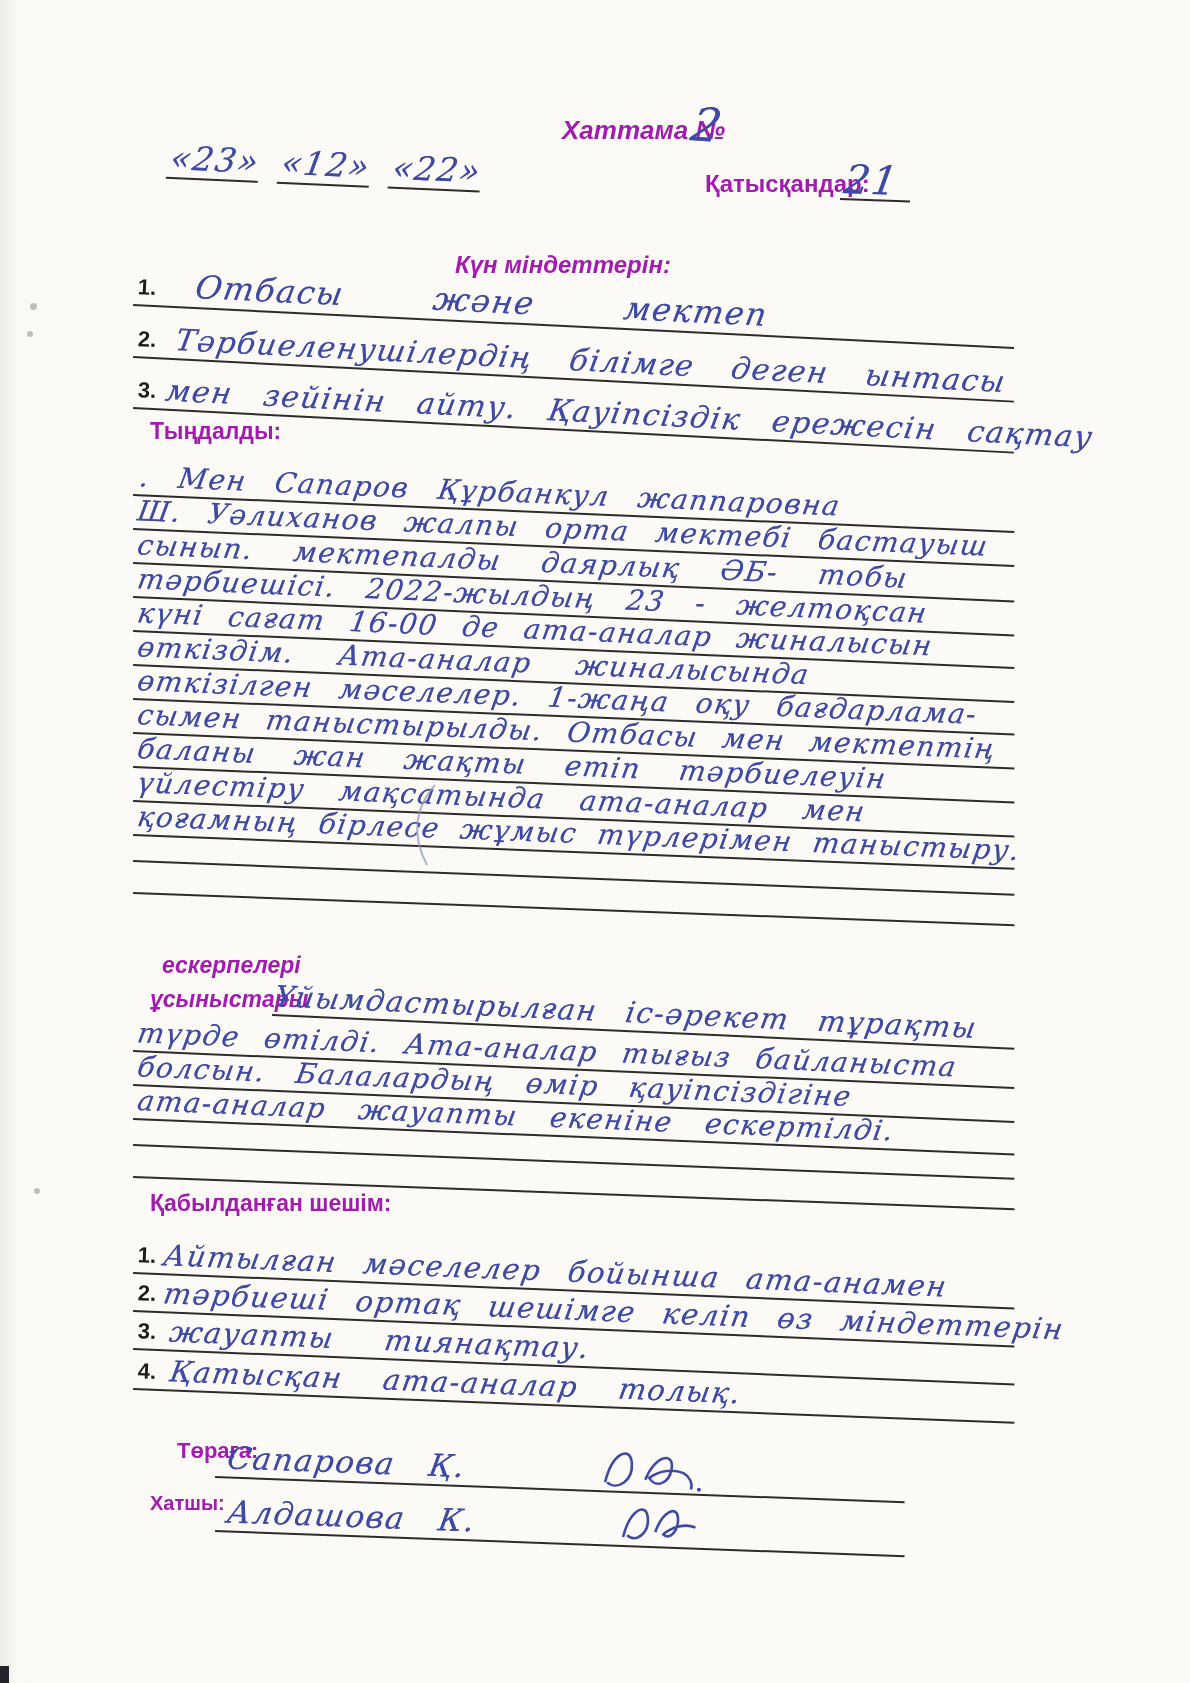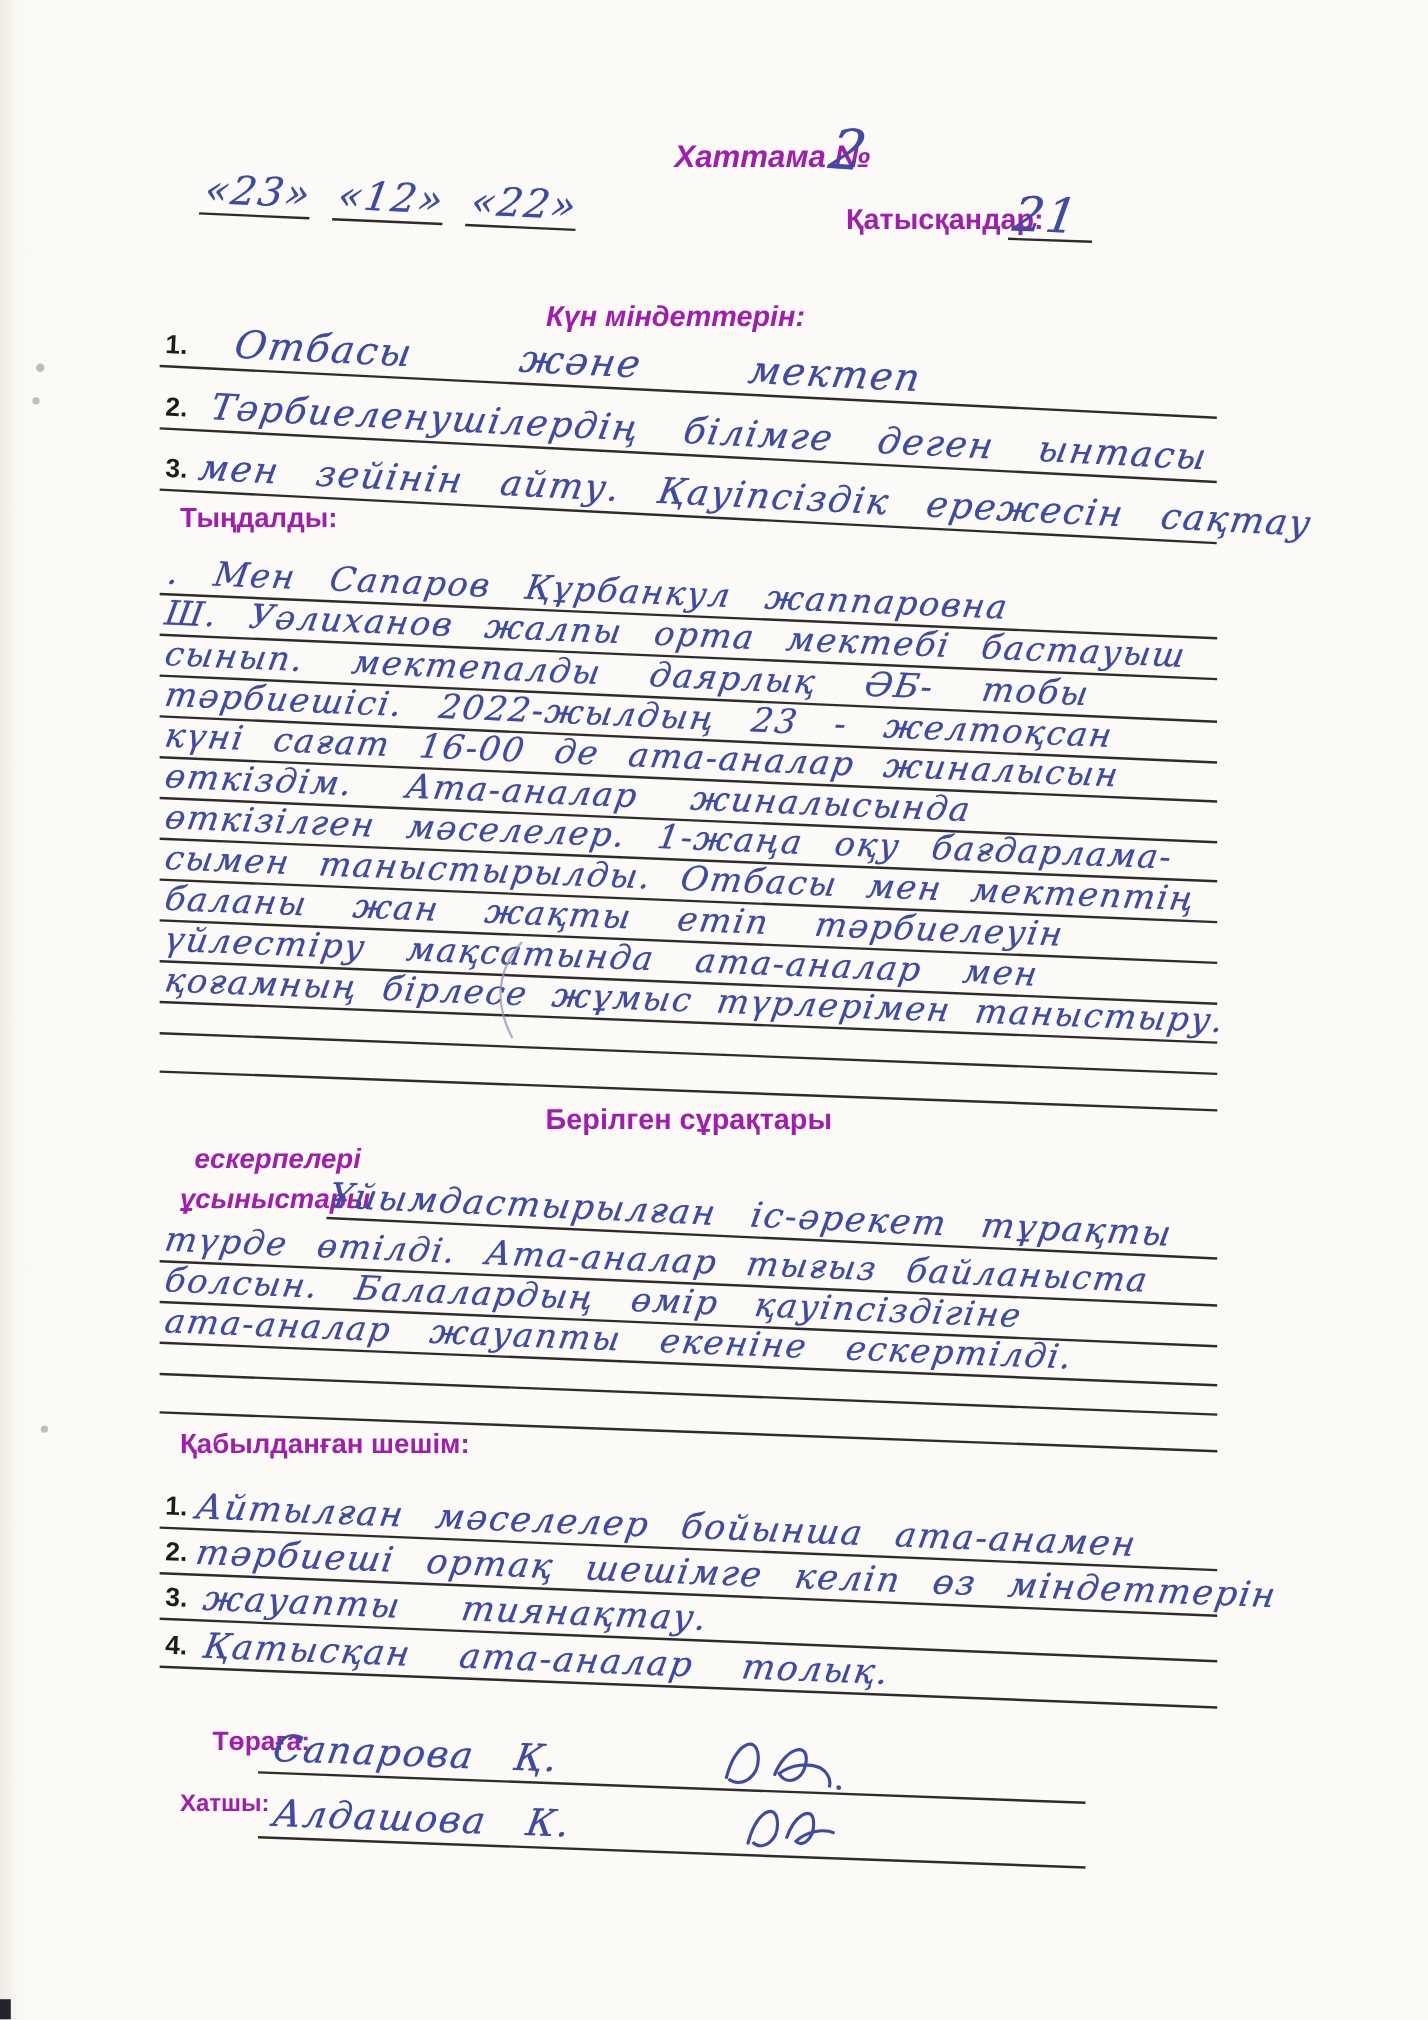--- a/index.html
+++ b/index.html
@@ -103,21 +103,20 @@
   <div class="row" style="top:800px;height:34px;transform:rotate(2.2deg);">
     <span class="hw" style="left:4px;font-size:28px;word-spacing:10px;">қоғамның бірлесе жұмыс түрлерімен таныстыру.</span>
   </div>
   <div class="row" style="top:834px;height:26px;transform:rotate(2.2deg);"></div>
   <div class="row" style="top:866px;height:26px;transform:rotate(2.1deg);"></div>
 
   <svg class="flourish" style="left:403px;top:783px;" width="44" height="84" viewBox="0 0 44 84">
     <path d="M32 2 C12 24 8 52 24 82" stroke="#9298bb" stroke-width="2" fill="none" opacity=".75"></path>
   </svg>
 
-  <div class="lbl printed b" style="left:133px;top:920px;width:882px;text-align:center;font-size:24px;">Берілген сұрақтары</div>
   <span class="lbl printed bi" style="left:150px;top:952px;font-size:23px;margin-left:12px;">ескерпелері</span>
   <span class="lbl printed bi" style="left:150px;top:986px;font-size:23px;">ұсыныстары</span>
 
   <div class="row" style="left:272px;width:743px;top:964px;height:50px;transform:rotate(2.6deg);">
     <span class="hw" style="left:2px;font-size:29px;word-spacing:18px;">Ұйымдастырылған іс-әрекет тұрақты</span>
   </div>
   <div class="row" style="top:1016px;height:34px;transform:rotate(2.4deg);">
     <span class="hw" style="left:4px;font-size:28px;word-spacing:14px;">түрде өтілді. Ата-аналар тығыз байланыста</span>
   </div>
   <div class="row" style="top:1050px;height:34px;transform:rotate(2.4deg);">

